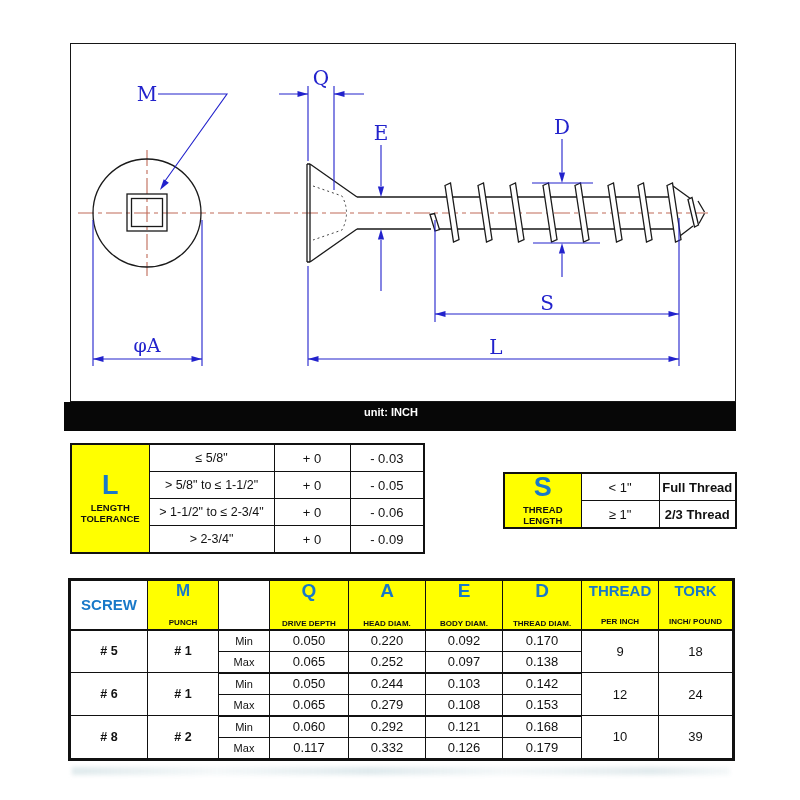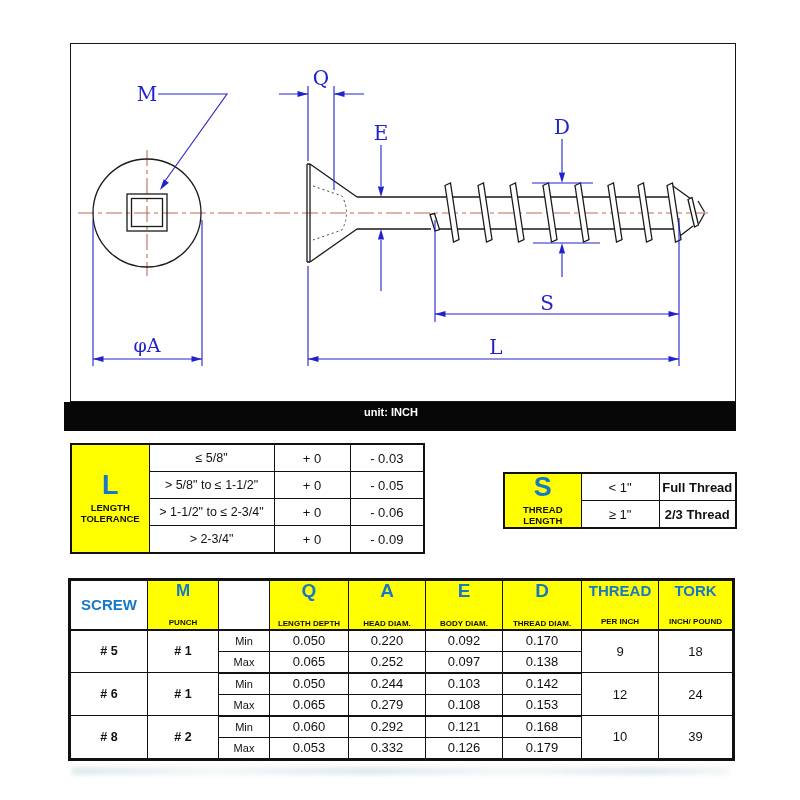--- a/index.html
+++ b/index.html
@@ -218,21 +218,21 @@
       <td>
             <div class="hmed">SCREW</div>
           </td>
       <td class="yl">
         <div class="hmain" style="font-size:17px;">M</div>
         <div class="hsub">PUNCH</div>
           </td>
       <td></td>
       <td class="yl">
         <div class="hmain">Q</div>
-        <div class="hsub">LENGTH DEPTH</div>
+        <div class="hsub">DRIVE DEPTH</div>
           </td>
       <td class="yl">
         <div class="hmain">A</div>
         <div class="hsub">HEAD DIAM.</div>
           </td>
       <td class="yl">
         <div class="hmain">E</div>
         <div class="hsub">BODY DIAM.</div>
           </td>
       <td class="yl">
@@ -293,21 +293,21 @@
       <td class="mm">Min</td>
       <td class="num">0.060</td>
       <td class="num">0.292</td>
       <td class="num">0.121</td>
       <td class="num">0.168</td>
       <td rowspan="2" class="num">10</td>
       <td rowspan="2" class="num">39</td>
     </tr>
     <tr class="data">
       <td class="mm">Max</td>
-      <td class="num">0.053</td>
+      <td class="num">0.117</td>
       <td class="num">0.332</td>
       <td class="num">0.126</td>
       <td class="num">0.179</td>
     </tr>
   </tbody>
     </table>
 </div>
 
 <div class="abs" id="wm"></div>
 

